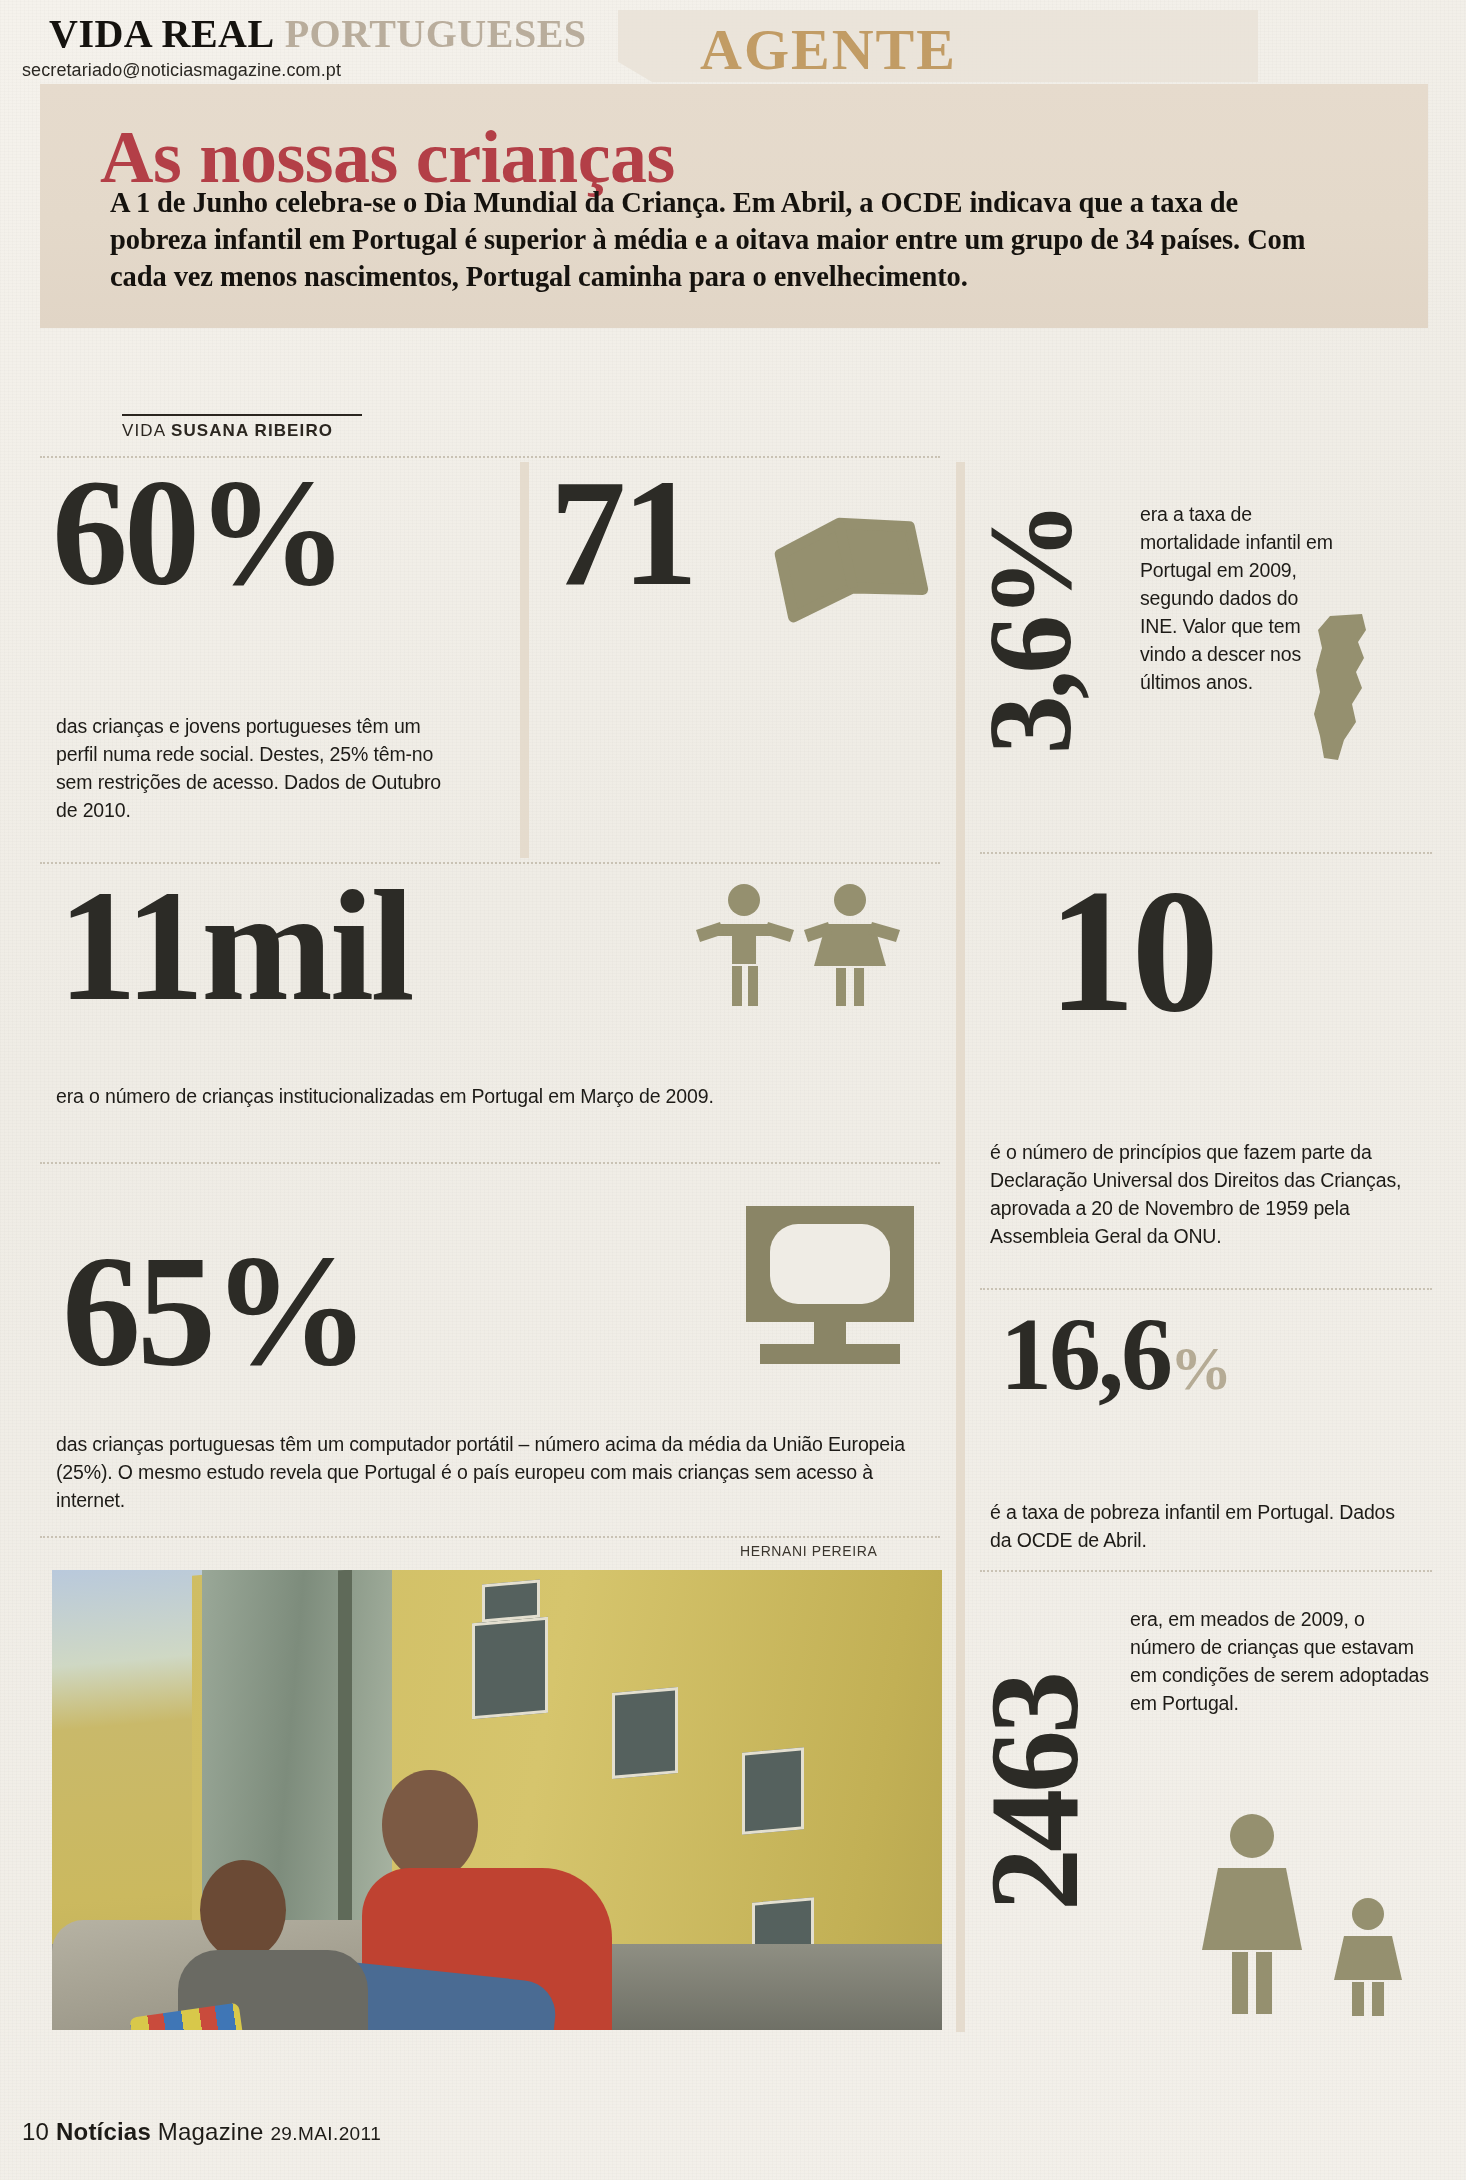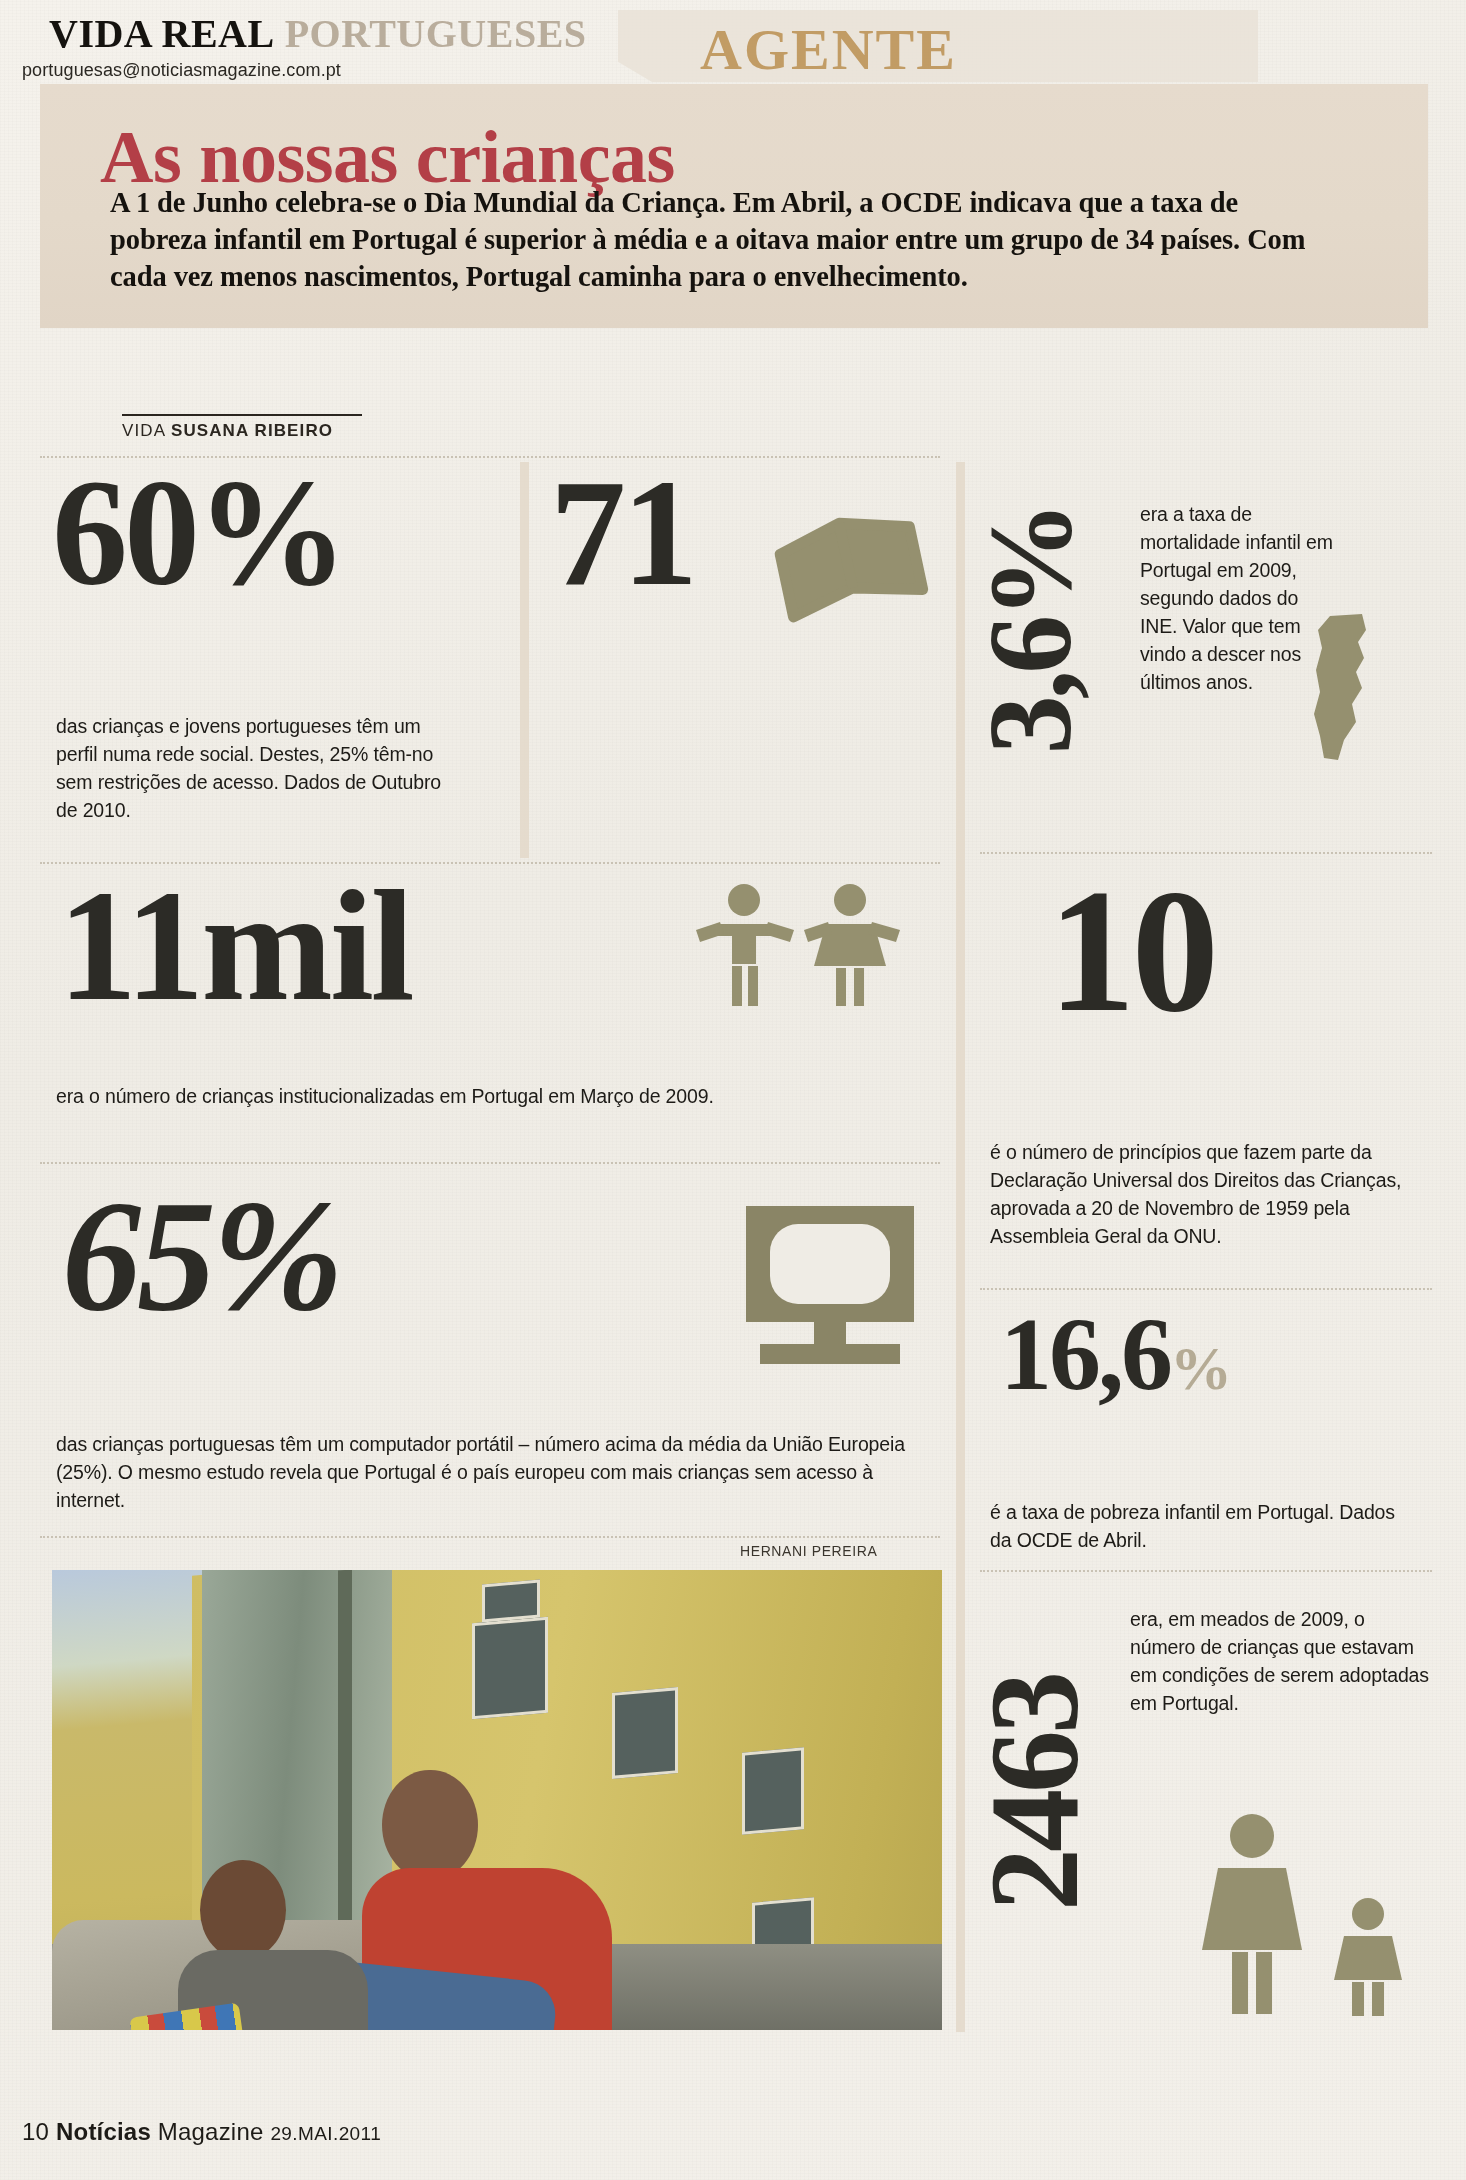--- a/index.html
+++ b/index.html
@@ -94,21 +94,21 @@
   }
   #cap-36{position:absolute;left:1140px;top:500px;width:200px;}
   #pt-map{position:absolute;left:1300px;top:612px;width:96px;height:150px;}
 
   
   #stat-11 .bignum{position:absolute;left:58px;top:880px;font-size:158px;letter-spacing:-3px;}
   #cap-11{position:absolute;left:56px;top:1082px;width:800px;}
   #kids-icon{position:absolute;left:690px;top:880px;width:220px;height:150px;}
 
   
-  #stat-65 .bignum{position:absolute;left:62px;top:1190px;font-size:158px;font-style:italic;}
+  #stat-65 .bignum{position:absolute;left:62px;top:1245px;font-size:158px;}
   #cap-65{position:absolute;left:56px;top:1430px;width:880px;}
   #pc-icon{position:absolute;left:740px;top:1200px;width:180px;height:170px;}
 
   
   #stat-10 .bignum{position:absolute;left:1048px;top:878px;font-size:175px;}
   #cap-10{position:absolute;left:990px;top:1138px;width:420px;}
 
   
   #stat-166{position:absolute;left:1000px;top:1310px;}
   #stat-166 .bignum{font-size:104px;letter-spacing:-3px;}
@@ -173,21 +173,21 @@
 
 <div class="page">
 
   <div id="mast-tab"></div>
   <div id="ghost-text">AGENTE</div>
 
   <div id="masthead">
     <div class="mast-line">
       <span class="mast-a">VIDA REAL</span><span class="mast-b">PORTUGUESES</span>
     </div>
-    <div id="mast-email">portuguesas@noticiasmagazine.com.pt</div>
+    <div id="mast-email">secretariado@noticiasmagazine.com.pt</div>
   </div>
 
   <div id="hero"></div>
   <div id="hero-title">As nossas crianças</div>
   <div id="hero-lead">A 1 de Junho celebra-se o Dia Mundial da Criança. Em Abril, a OCDE indicava que a taxa de pobreza infantil em Portugal é superior à média e a oitava maior entre um grupo de 34 países. Com cada vez menos nascimentos, Portugal caminha para o envelhecimento.</div>
   <div id="byline-wrap">
     <div id="byline-rule"></div>
     <div id="byline">
       <span>VIDA</span>
       <span class="b">SUSANA RIBEIRO</span>

